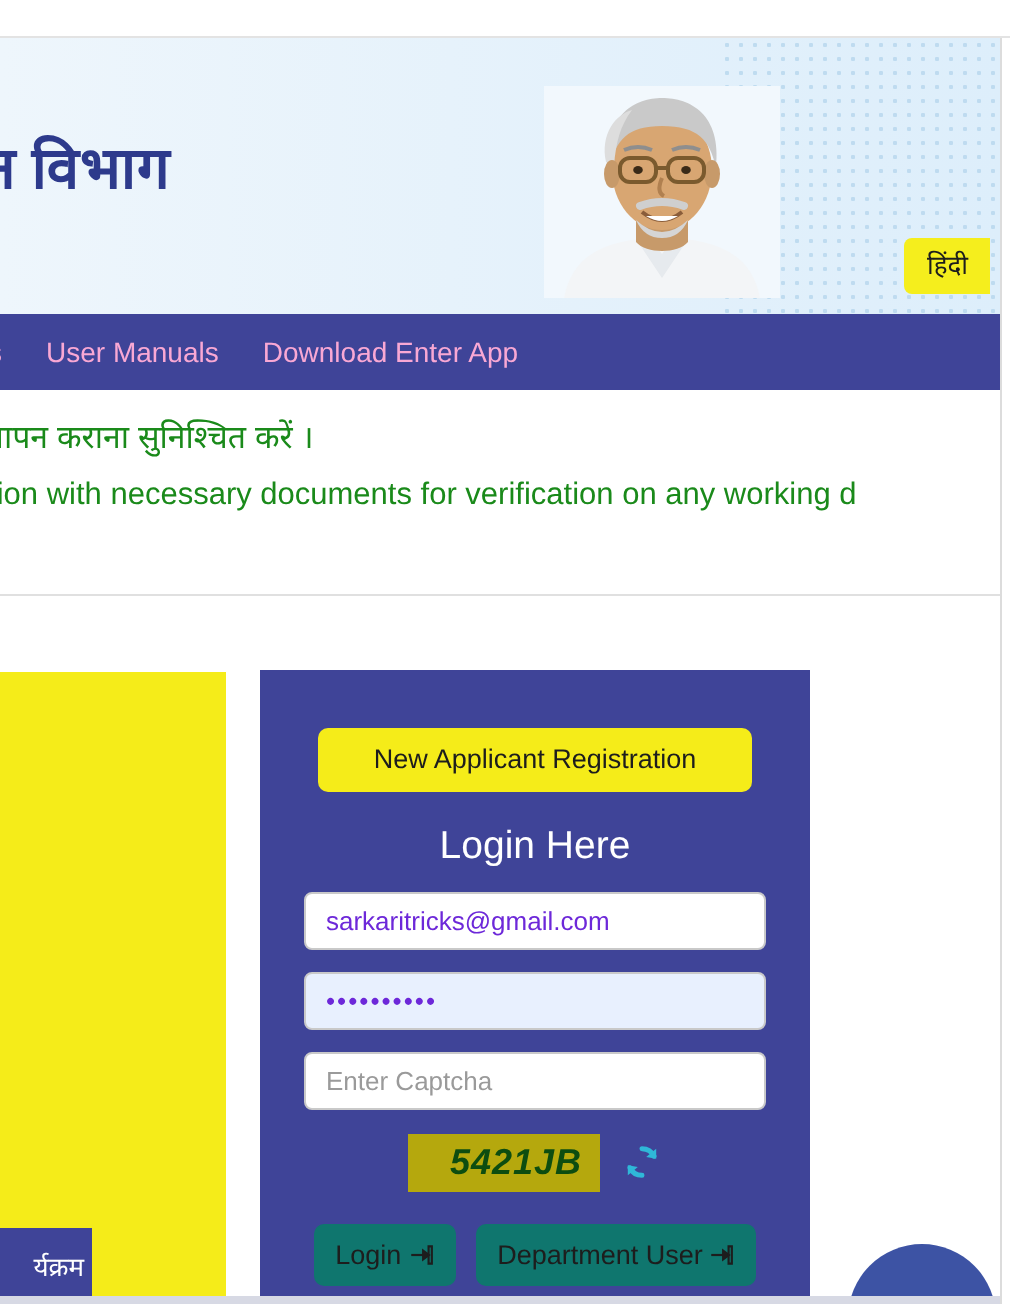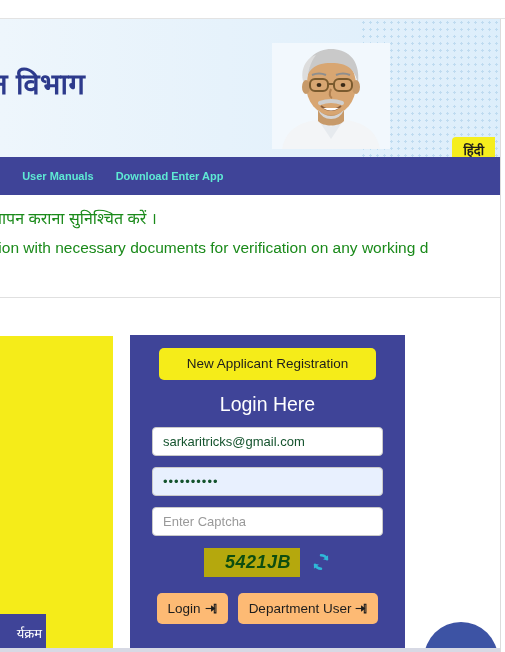--- a/index.html
+++ b/index.html
@@ -83,48 +83,48 @@
     height: 106px;
     overflow: hidden;
   }
 
   
   .portrait-svg { display:block; width:118px; height:106px; }
 
   .lang-toggle {
     position: absolute;
     right: 5px;
-    top: 118px;
+    top: 100px;
     background: #f5ee1d;
     color: #1d1d1d;
     font-size: 13px;
-    font-weight: 700;
+    font-weight: 400;
     padding: 7px 11px 8px 11px;
     border-radius: 4px 0 0 4px;
     font-family: "Liberation Sans", sans-serif;
     line-height: 1;
     z-index: 20;
     cursor: pointer;
     border: none;
   }
 
   
   .navbar {
     position: absolute;
     left: 0; top: 157px;
     width: 500px; height: 38px;
     background: #3f4498;
     display: flex;
     align-items: center;
     overflow: hidden;
   }
   .nav-item {
-    color: #5eead4;
-    font-size: 11px;
-    font-weight: 700;
+    color: #f9a8d4;
+    font-size: 14px;
+    font-weight: 400;
     white-space: nowrap;
     cursor: pointer;
     font-family: "Liberation Sans", sans-serif;
   }
   .nav-item.clipped { margin-left: -6px; margin-right: 22px; }
   .nav-item + .nav-item { margin-right: 22px; }
 
   
   .notice-strip {
     position: absolute;
@@ -195,21 +195,21 @@
     top: 335px;
     width: 275px;
     height: 317px;
     background: #3f4498;
     box-sizing: border-box;
     padding: 13px 22px 0 22px;
     overflow: hidden;
   }
   .btn-register {
     display: block;
-    margin: 0 auto;
+    margin: 16px auto;
     background: #f5ec19;
     color: #1d1d1d;
     border: none;
     border-radius: 5px;
     font-size: 13.5px;
     font-family: "Liberation Sans", sans-serif;
     padding: 9px 28px;
     cursor: pointer;
     line-height: 1;
   }
@@ -223,21 +223,21 @@
   }
   .field {
     display: block;
     width: 100%;
     box-sizing: border-box;
     height: 29px;
     margin-top: 11px;
     border: 1px solid #c9c9c9;
     border-radius: 4px;
     background: #ffffff;
-    color: #14532d;
+    color: #6d28d9;
     font-size: 13px;
     padding: 0 10px;
     font-family: "Liberation Sans", sans-serif;
     outline: none;
   }
   .field.autofill {
     background: #e8f0fe;
     letter-spacing: 1px;
   }
   .field::placeholder { color: #9a9a9a; }
@@ -271,21 +271,21 @@
     display: block;
   }
 
   .btn-row {
     display: flex;
     justify-content: center;
     gap: 10px;
     margin-top: 16px;
   }
   .btn-login, .btn-dept-login {
-    background: #fdba74;
+    background: #0f766e;
     color: #1d1d1d;
     border: none;
     border-radius: 5px;
     font-size: 13.5px;
     font-family: "Liberation Sans", sans-serif;
     padding: 9px 11px;
     cursor: pointer;
     line-height: 1;
     display: inline-flex;
     align-items: center;

